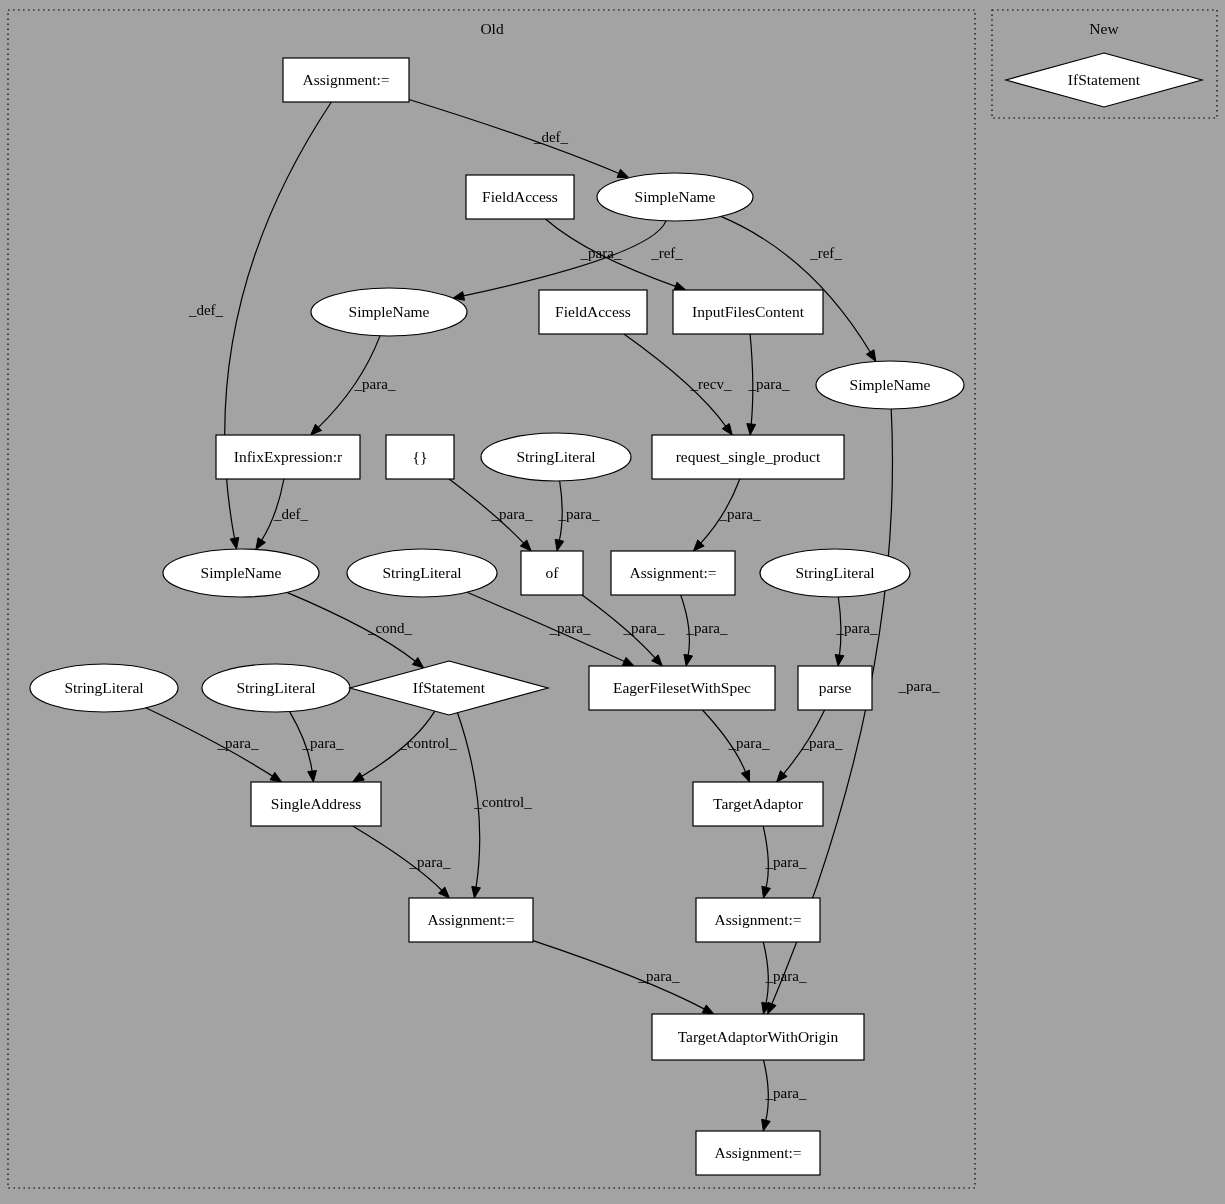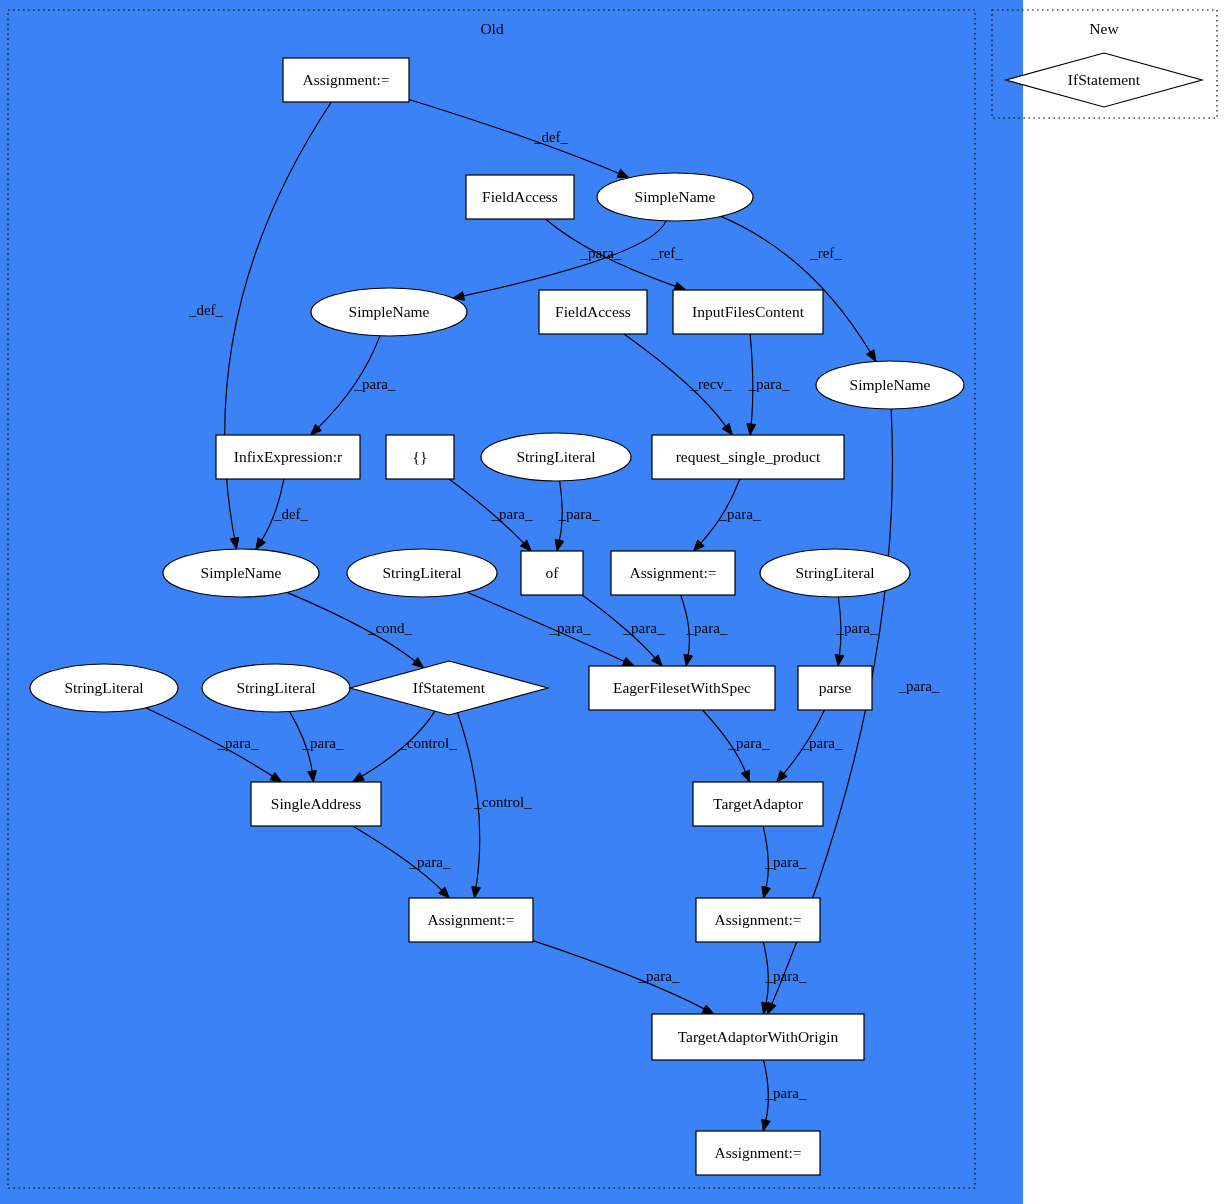--- a/index.html
+++ b/index.html
@@ -2,23 +2,23 @@
 <html><head>
 <meta charset="utf-8">
 <style>
   html, body {
     margin: 0;
     padding: 0;
     background: #ffffff;
   }
   #canvas {
     position: relative;
-    width: 1023px;
+    width: 1225px;
     height: 1204px;
-    background: #3b82f6;
+    background: #a3a3a3;
     font-family: "Liberation Serif", "DejaVu Serif", serif;
   }
   svg { display: block; }
   .node-shape {
     fill: #ffffff;
     stroke: #000000;
     stroke-width: 1.2;
   }
   .edge-path {
     fill: none;

